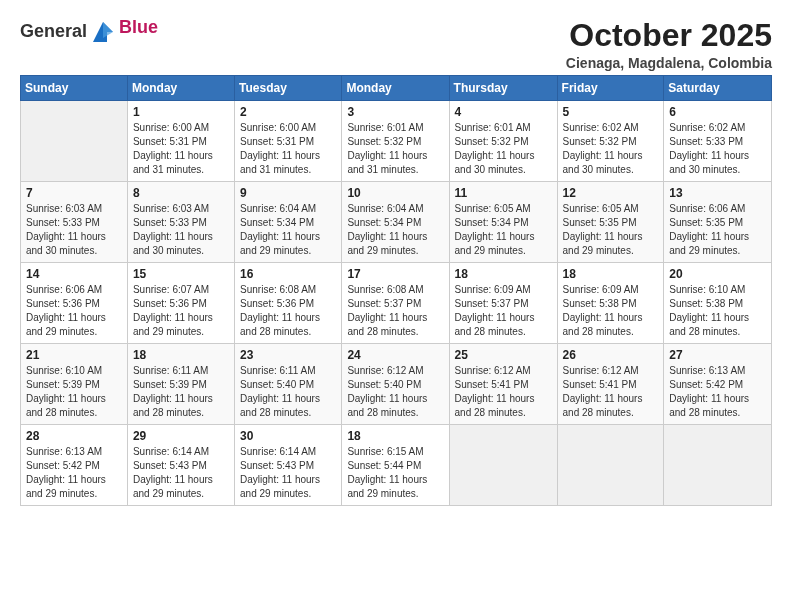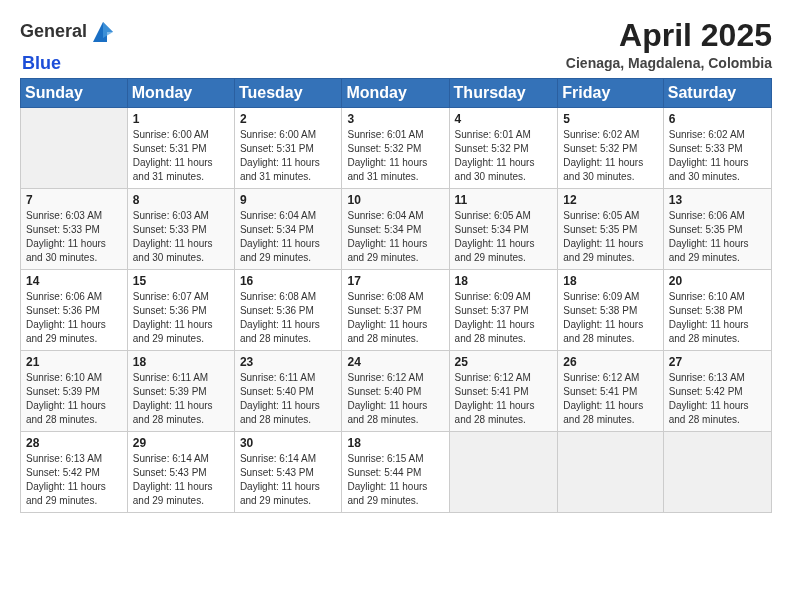--- a/index.html
+++ b/index.html
@@ -23,21 +23,21 @@
     .logo {
       display: flex;
       align-items: center;
     }
     .logo-text {
       font-size: 18px;
       font-weight: bold;
       line-height: 1.1;
     }
     .logo-general { color: #333; }
-    .logo-blue { color: #1d4ed8; margin-top: 8px; }
+    .logo-blue { color: #be185d; }
     .logo-icon {
       width: 28px;
       height: 28px;
       margin-left: 2px;
     }
     .title-block {
       text-align: right;
     }
     .month-title {
       font-size: 32px;
@@ -53,21 +53,21 @@
     }
     .calendar {
       width: 100%;
       border-collapse: collapse;
       border: 1px solid #ccc;
       font-size: 10.5px;
     }
     .calendar thead tr th {
       background-color: #3472b8;
       color: #fff;
-      font-size: 16px;
+      font-size: 12px;
       font-weight: bold;
       padding: 5px 4px;
       text-align: left;
       border: 1px solid #2a5fa0;
     }
     .calendar tbody tr td {
       border: 1px solid #ccc;
       vertical-align: top;
       padding: 4px 5px;
       min-height: 70px;
@@ -92,33 +92,33 @@
     .empty-cell {
       background: #f0f0f0 !important;
     }
   </style>
 </head>
 <body>
 
 <div class="container">
   <div class="header-row">
     <div class="logo">
-      <div style="display:flex;flex-direction:column;align-items:flex-start;">
+      <div style="display:flex;flex-direction:row;align-items:flex-start;">
         <div style="display:flex;align-items:center;">
           <span class="logo-text logo-general">General</span>
           <svg class="logo-icon" viewBox="0 0 28 28" xmlns="http://www.w3.org/2000/svg">
             <polygon points="4,24 14,4 24,14 18,14 18,24" fill="#1a6fc4"></polygon>
             <polygon points="14,4 24,14 14,20" fill="#4a9de0" opacity="0.7"></polygon>
           </svg>
         </div>
         <span class="logo-text logo-blue" style="margin-left:2px;">Blue</span>
       </div>
     </div>
     <div class="title-block">
-      <div class="month-title">April 2025</div>
+      <div class="month-title">October 2025</div>
       <div class="subtitle">Cienaga, Magdalena, Colombia</div>
     </div>
   </div>
 
   <table class="calendar">
     <thead>
       <tr>
         <th>Sunday</th>
         <th>Monday</th>
         <th>Tuesday</th>

